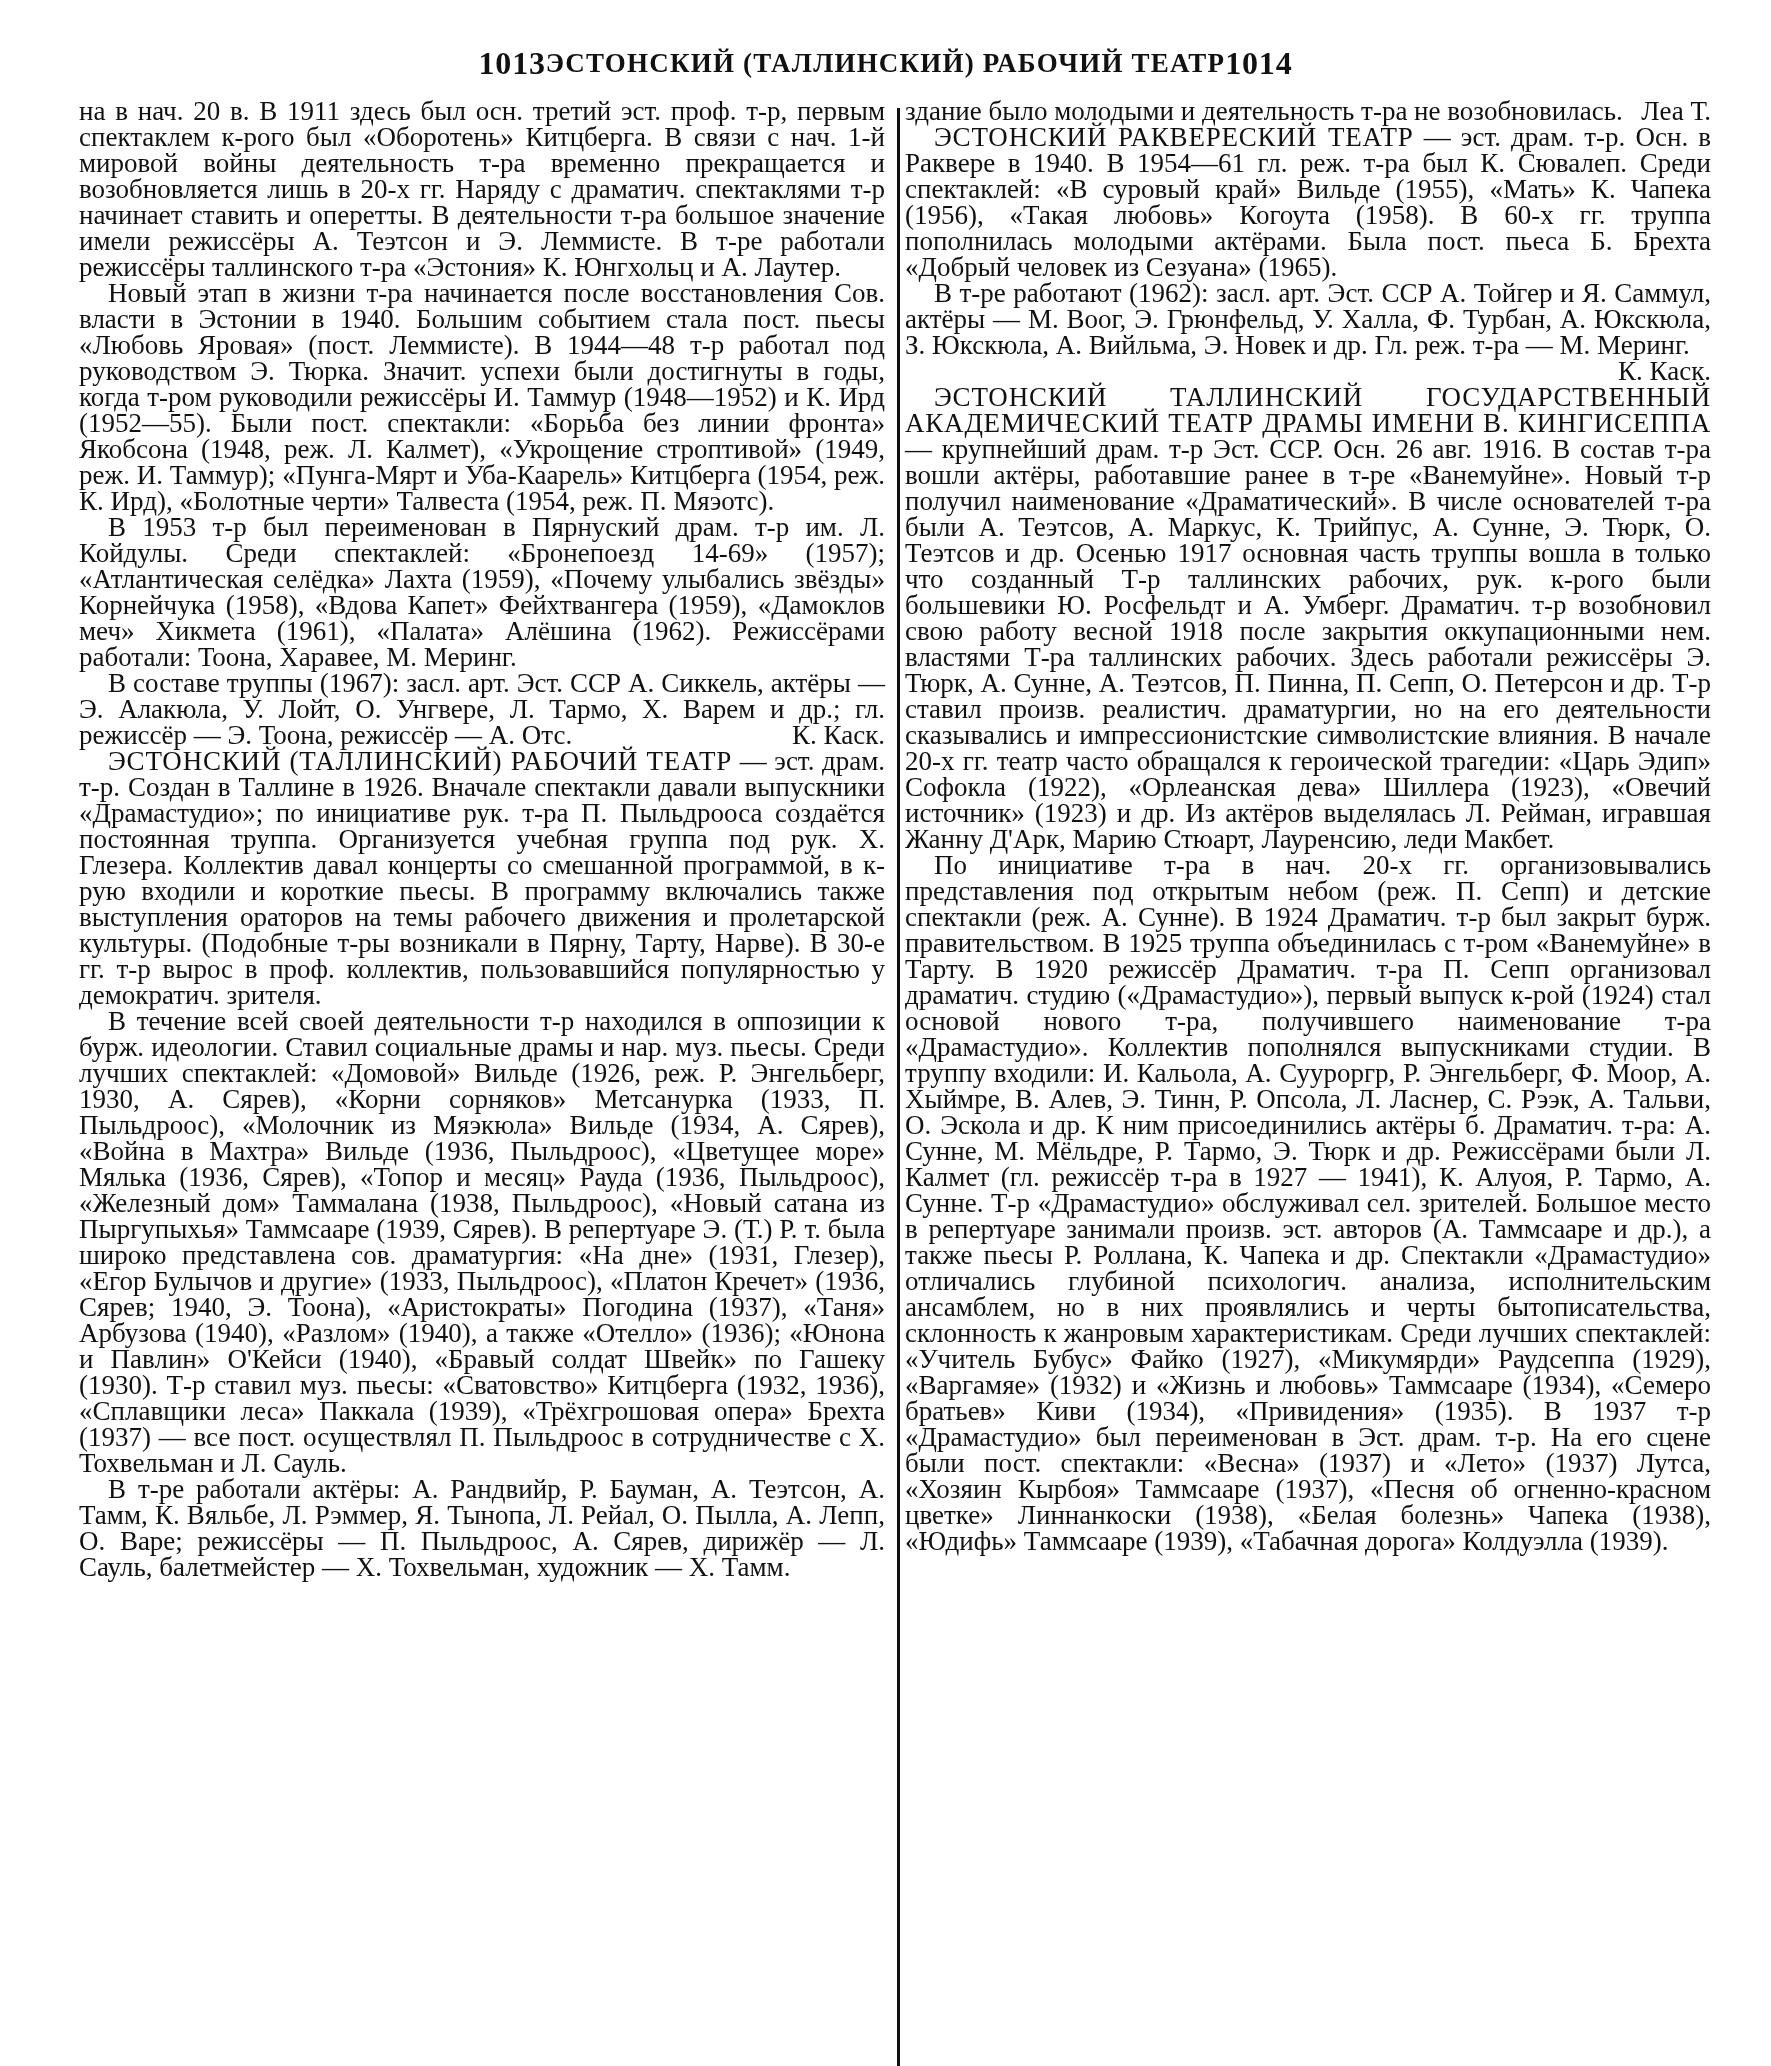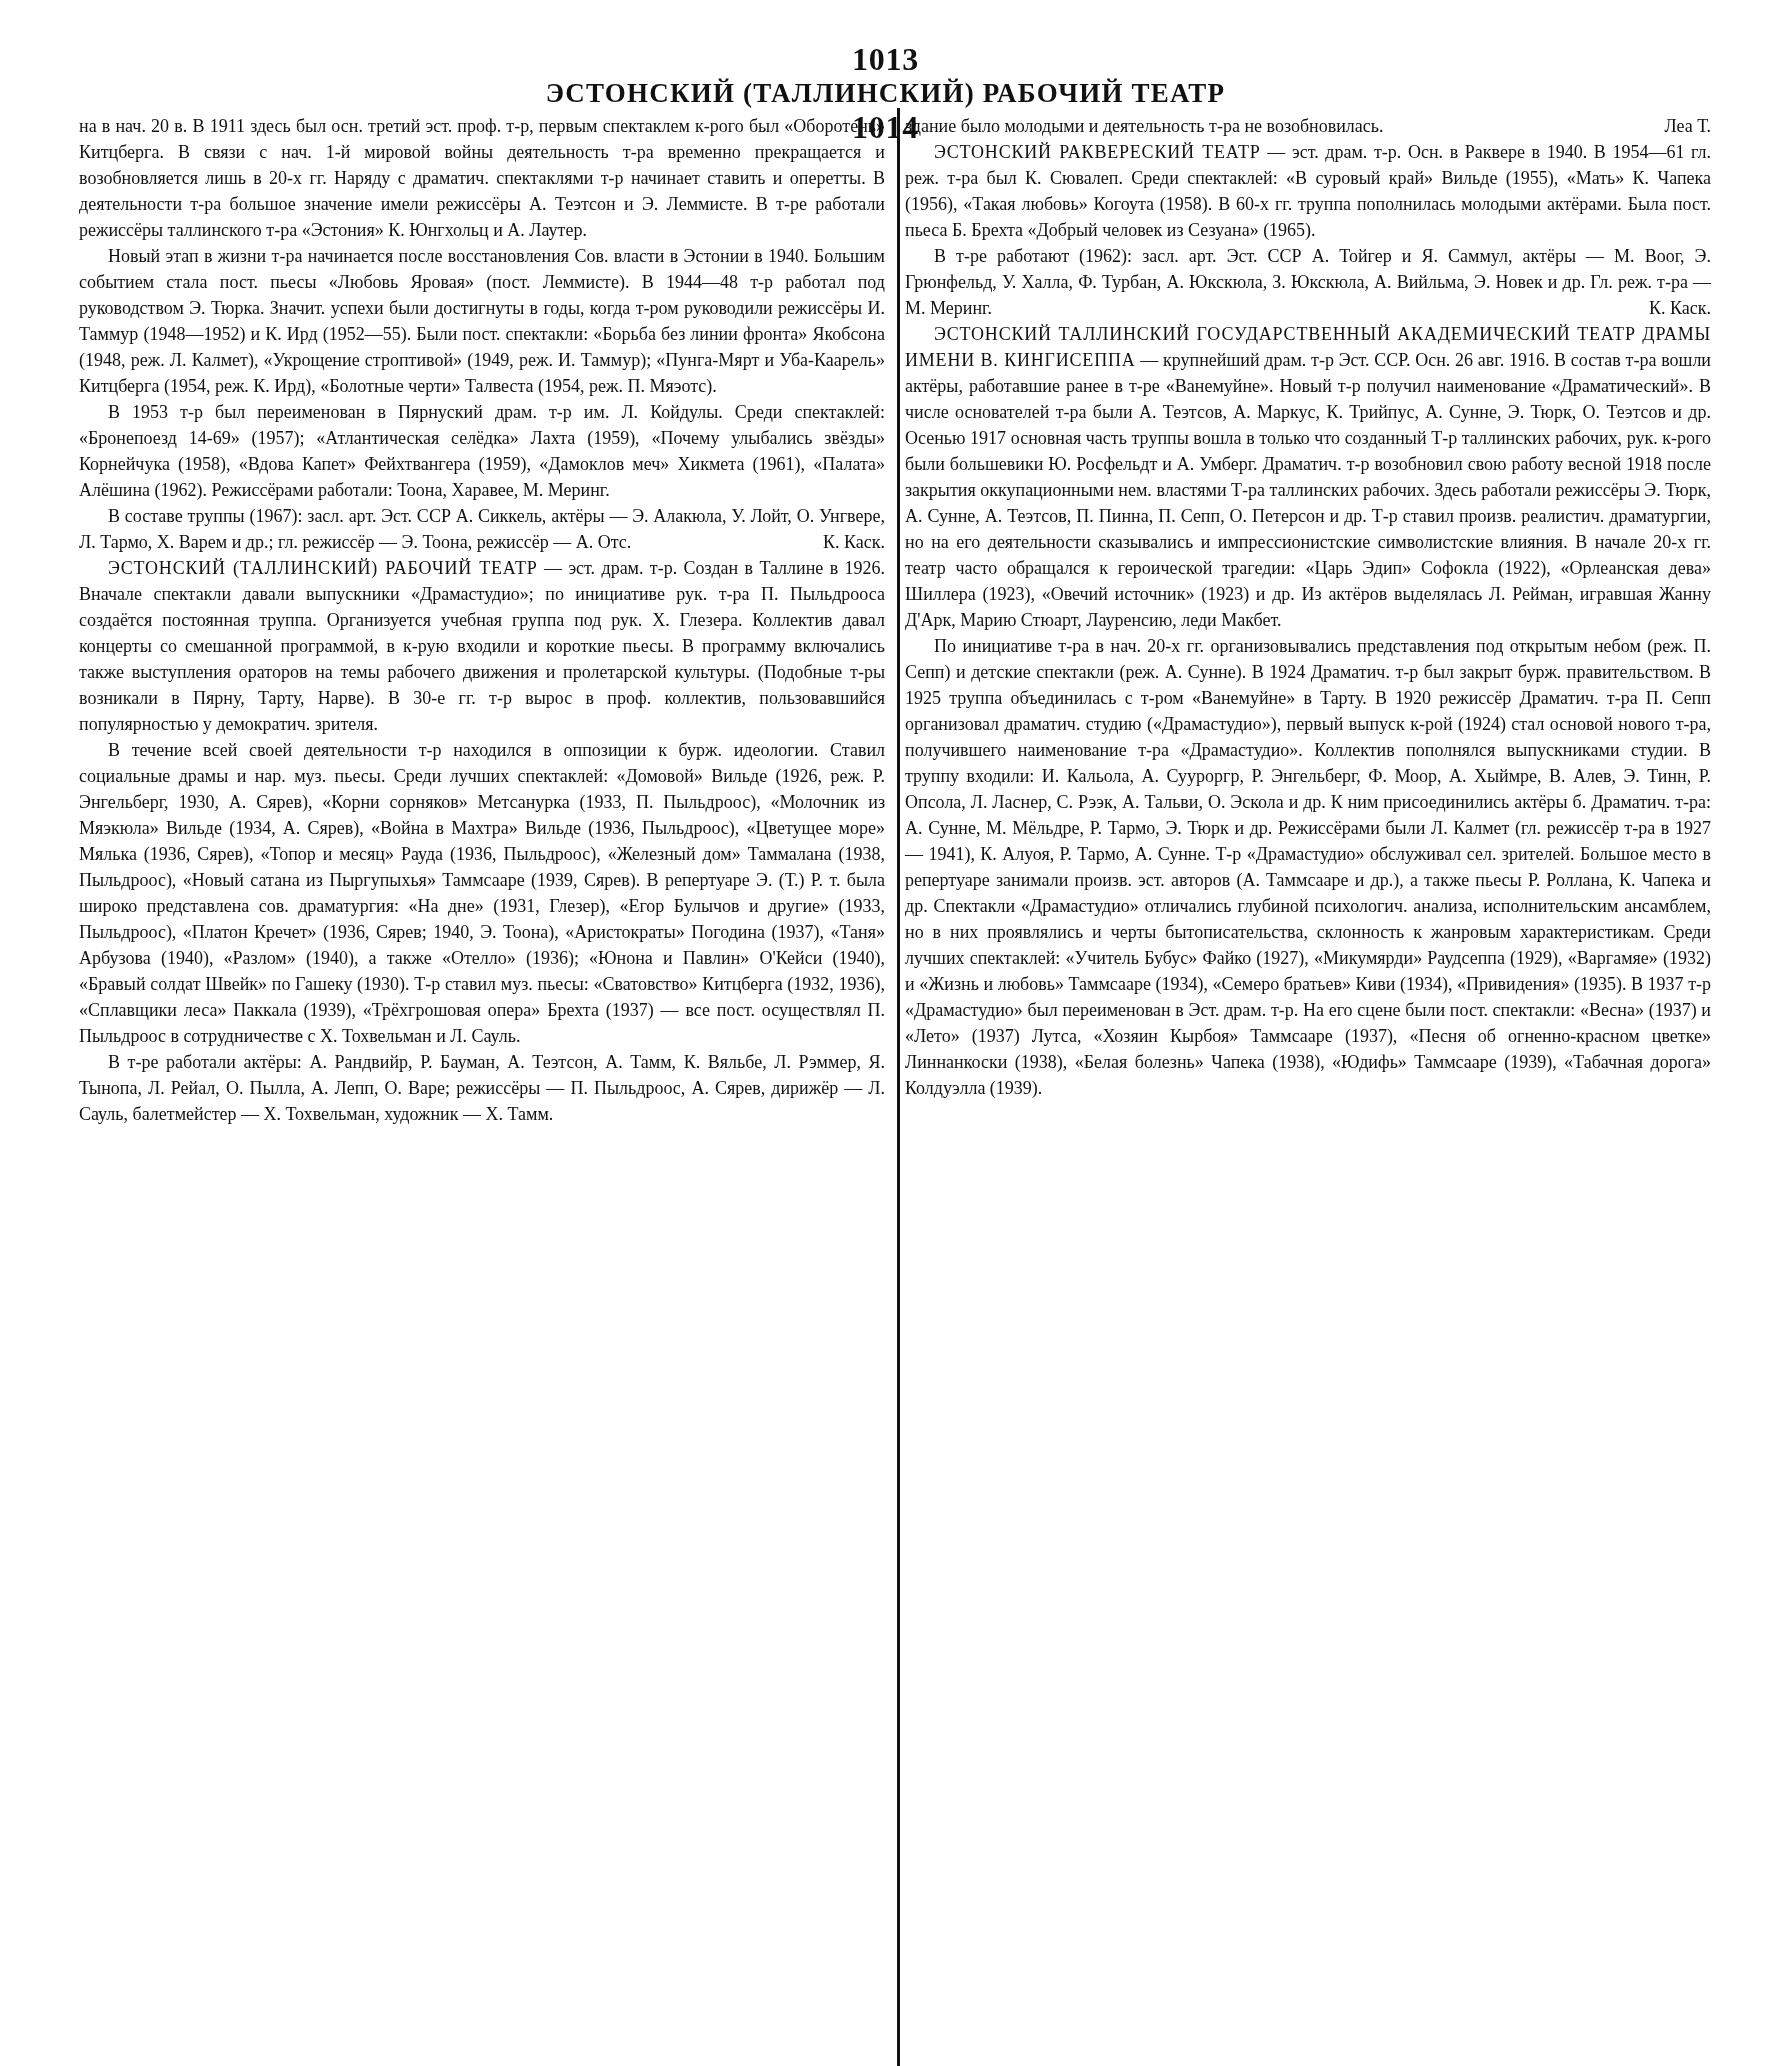--- a/index.html
+++ b/index.html
@@ -3,27 +3,27 @@
 <meta charset="utf-8">
 <style>
   html, body { margin: 0; padding: 0; background: #ffffff; }
   body {
     width: 1771px; height: 2303px; overflow: hidden; position: relative;
     font-family: "Liberation Serif", "DejaVu Serif", serif;
     color: #111111;
   }
   .header {
     position: absolute; left: 79px; right: 79px; top: 41px; height: 45px;
-    display: flex; align-items: center; justify-content: flex-start; flex-direction: column;
+    display: flex; align-items: center; justify-content: center;
   }
   .header .pnum { font-size: 32px; font-weight: bold; letter-spacing: 0.8px; }
   .header .running-title { font-size: 27px; font-weight: bold; letter-spacing: 1.2px; }
   .col {
-    position: absolute; top: 113px; width: 806px;
-    font-size: 18px; line-height: 26px; text-align: justify;
+    position: absolute; top: 98px; width: 806px;
+    font-size: 27px; line-height: 26px; text-align: justify;
     hyphens: manual;
   }
   .col-left { left: 79px; }
   .col-right { left: 905px; }
   .rule {
     position: absolute; left: 897px; top: 108px; width: 2.5px; height: 2097px;
     background: #111111;
   }
   .p { margin: 0; text-indent: 29px; }
   .p.noindent { text-indent: 0; }

